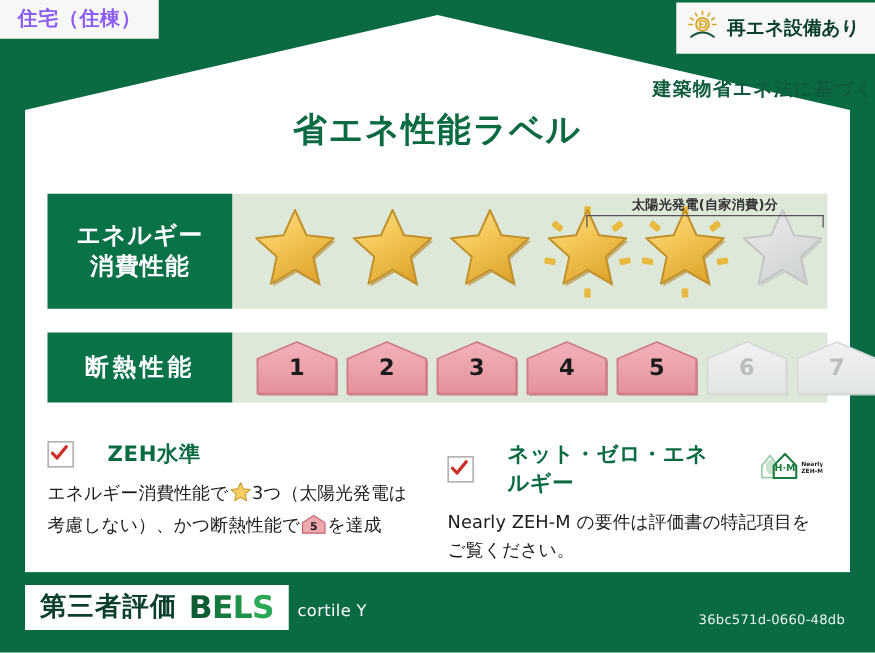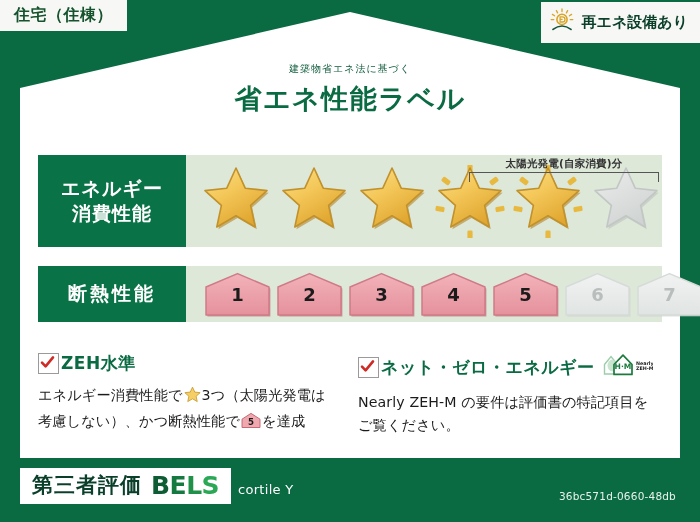--- a/index.html
+++ b/index.html
@@ -16,37 +16,37 @@
     position:absolute;left:20px;top:12px;width:660px;height:446px;
     background:#ffffff;
     clip-path:polygon(0 76px, 330px 0, 660px 76px, 660px 446px, 0 446px);
   }
 
   
   .tag-type{
     position:absolute;left:0px;top:0px;
     background:#f7f7f5;
     padding:7px 14px 8px 14px;
-    font-size:16px;font-weight:bold;color:#14532d;
+    font-size:16px;font-weight:bold;color:#8b5cf6;
     letter-spacing:0.5px;line-height:1;
     z-index:6;
   }
   
   .tag-renew{
     position:absolute;right:0px;top:2px;
     background:#f7f7f5;
     padding:6px 12px 7px 8px;
     display:flex;align-items:center;gap:7px;
     z-index:6;
   }
   .tag-renew .lbl{font-size:15px;font-weight:bold;color:#0a3f2a;line-height:1;}
 
   
   .title-wrap{position:absolute;left:0;right:0;top:62px;text-align:center;z-index:5;}
-  .title-sub{font-size:10px;font-weight:normal;color:#0f5c3c;letter-spacing:1px;}
+  .title-sub{font-size:15px;font-weight:bold;color:#0f5c3c;letter-spacing:1px;text-align:right;}
   .title-main{font-size:27px;font-weight:bold;color:#0a6b43;letter-spacing:1.5px;margin-top:5px;}
 
   
   .row{position:absolute;display:flex;align-items:stretch;}
   .row-energy{left:38px;top:155px;width:624px;height:92px;}
   .row-insul{left:38px;top:266px;width:624px;height:56px;}
 
   .row-label{
     background:#0a7247;color:#ffffff;
     display:flex;flex-direction:column;align-items:center;justify-content:center;
@@ -79,21 +79,21 @@
     position:absolute;left:0;right:0;top:15px;text-align:center;
     font-size:18px;font-weight:bold;line-height:1;
   }
   .grade.on  .num{color:#1b1b1b;}
   .grade.off .num{color:#b9bdbb;}
 
   
   .info{position:absolute;top:352px;display:block;}
   .info-left{left:38px;width:300px;}
   .info-right{left:358px;width:300px;}
-  .info-head{display:flex;align-items:center;gap:2px;}
+  .info-head{display:flex;align-items:center;gap:27px;}
   .chk{
     width:19px;height:19px;border:1.5px solid #9a9a9a;background:#fff;
     flex:0 0 auto;position:relative;
   }
   .chk svg{position:absolute;left:1px;top:1px;}
   .info-title{font-size:17px;font-weight:bold;color:#0a6b43;letter-spacing:0.5px;}
   .zeh-logo{margin-left:4px;flex:0 0 auto;}
   .info-body{
     margin-top:9px;font-size:14.2px;color:#1b1b1b;line-height:1.62;letter-spacing:0.1px;
   }

